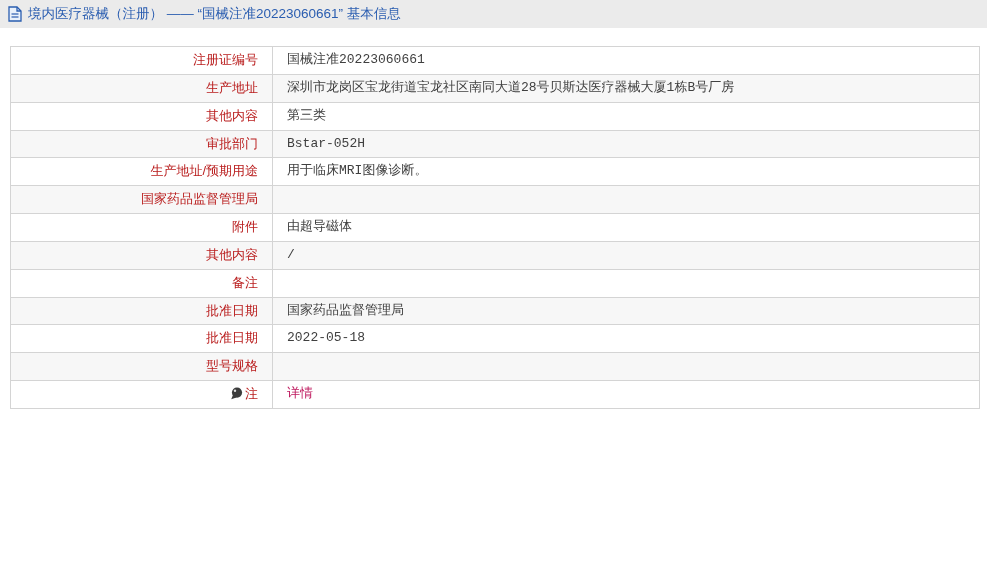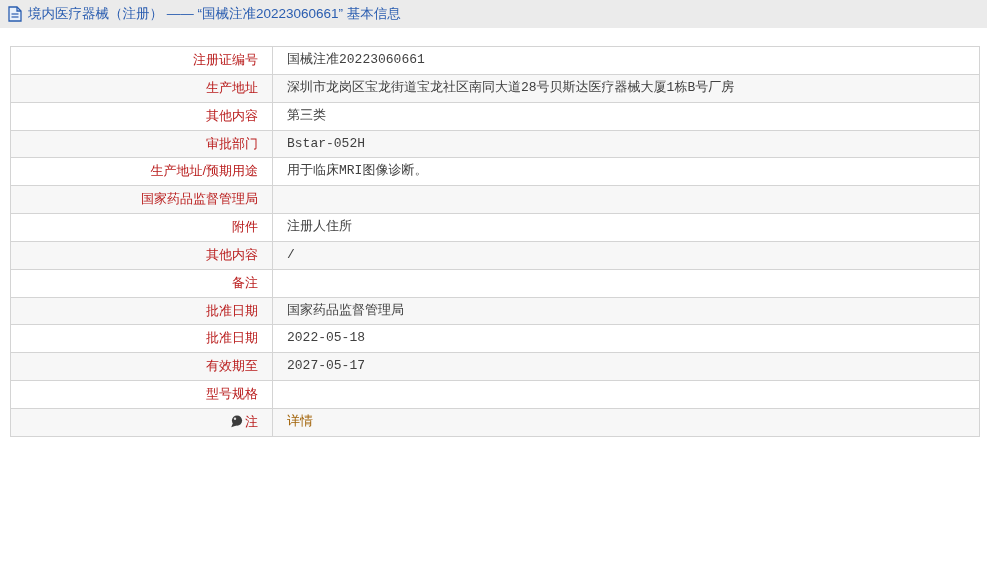--- a/index.html
+++ b/index.html
@@ -45,21 +45,21 @@
     padding: 4px 14px 4px 8px;
   }
   td.val {
     color: #404040;
     padding: 4px 16px 4px 14px;
     font-family: Liberation Mono, monospace;
   }
   tr:nth-child(even) td { background: #f7f7f7; }
   tr:nth-child(odd) td { background: #ffffff; }
   a.details-link {
-    color: #a16207;
+    color: #be185d;
     text-decoration: none;
     cursor: pointer;
   }
   .note-icon { width: 13px; height: 13px; vertical-align: -2px; margin-right: 2px; }
 </style>
 </head>
 <body>
 
 <div class="title-bar">
   <svg class="doc-icon" viewBox="0 0 14 16">
@@ -93,41 +93,37 @@
       <tr>
           <td class="lbl">生产地址/预期用途</td>
           <td class="val">用于临床MRI图像诊断。</td>
         </tr>
       <tr>
           <td class="lbl">国家药品监督管理局</td>
           <td class="val"></td>
         </tr>
       <tr>
           <td class="lbl">附件</td>
-          <td class="val">注册人住所</td>
+          <td class="val">由超导磁体</td>
         </tr>
       <tr>
           <td class="lbl">其他内容</td>
           <td class="val">/</td>
         </tr>
       <tr>
           <td class="lbl">备注</td>
           <td class="val"></td>
         </tr>
       <tr>
           <td class="lbl">批准日期</td>
           <td class="val">国家药品监督管理局</td>
         </tr>
       <tr>
           <td class="lbl">批准日期</td>
           <td class="val">2022-05-18</td>
-        </tr>
-      <tr>
-          <td class="lbl">有效期至</td>
-          <td class="val">2027-05-17</td>
         </tr>
       <tr>
           <td class="lbl">型号规格</td>
           <td class="val"></td>
         </tr>
       <tr>
         <td class="lbl">
           <svg class="note-icon" viewBox="0 0 13 13">
             <circle cx="7" cy="5.6" r="5.1" fill="#3c3c3c"></circle>
             <polygon points="1.2,12.2 3.2,7.6 6.4,10.4" fill="#3c3c3c"></polygon>

